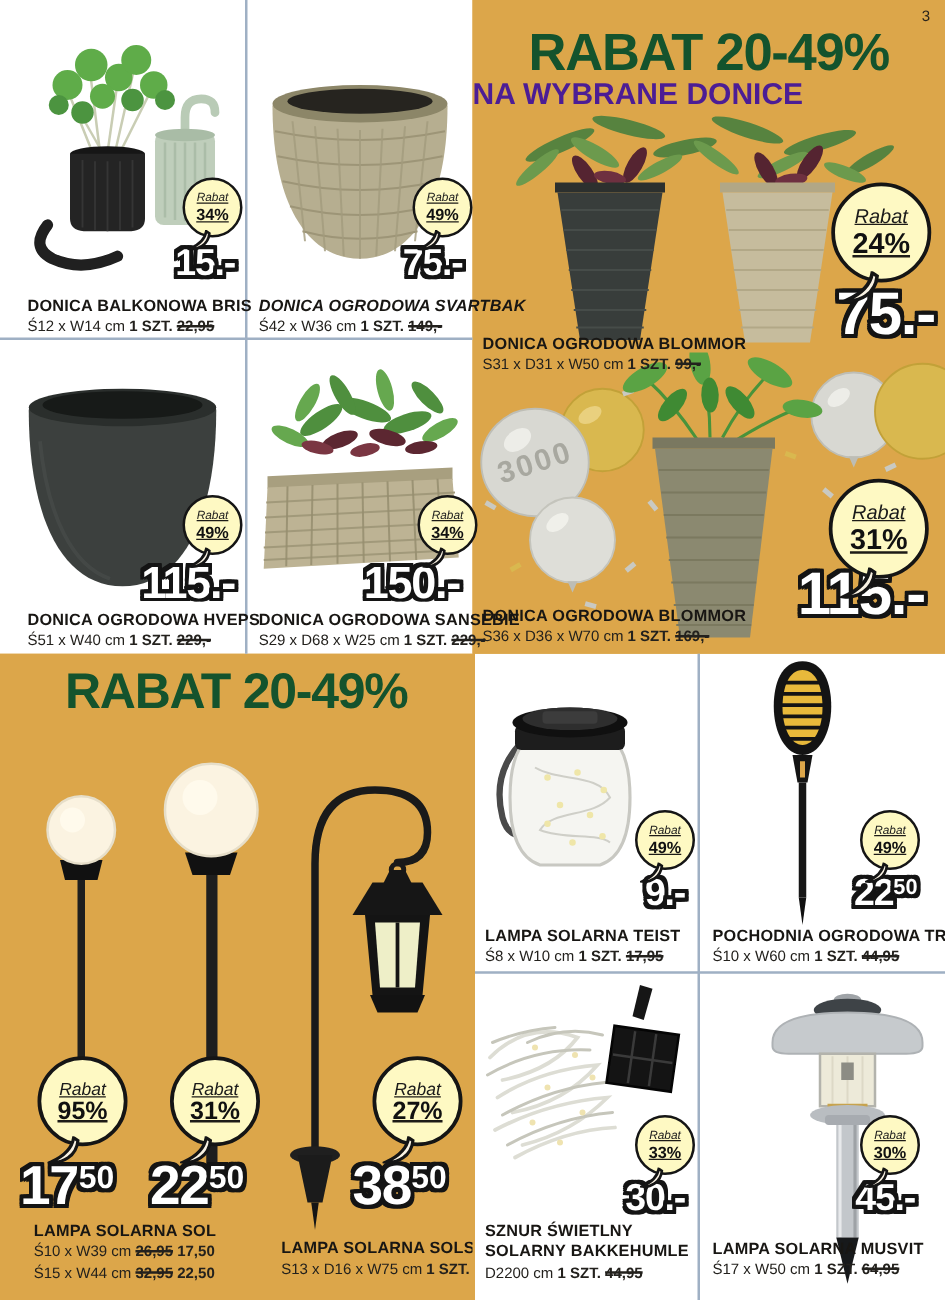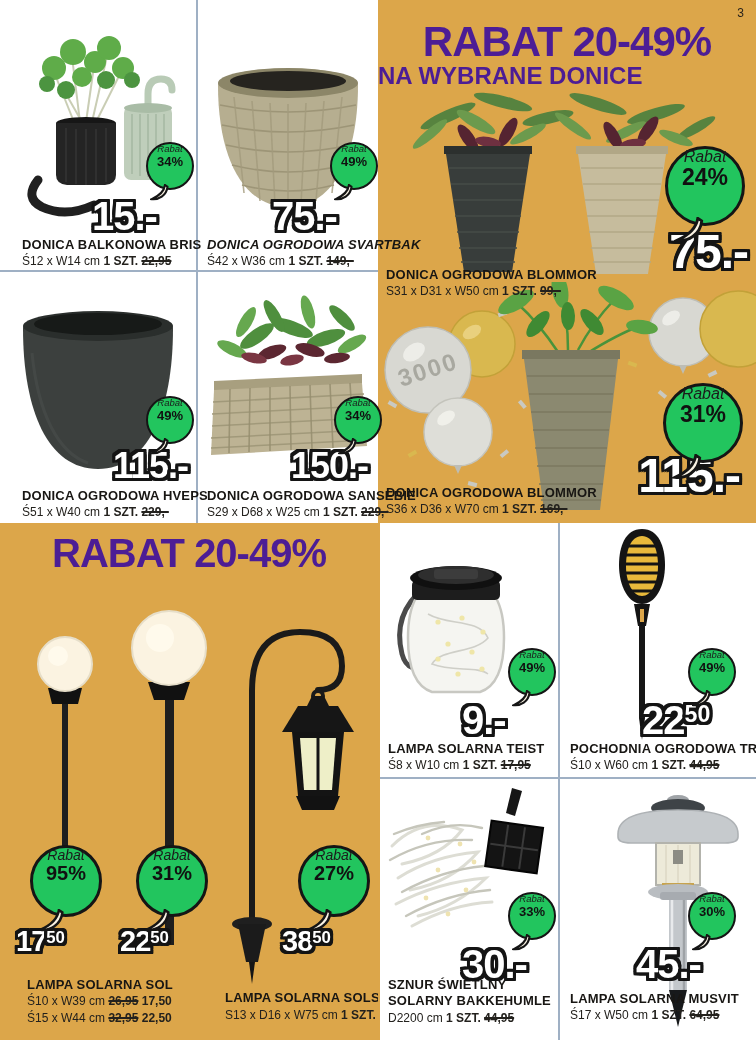--- a/index.html
+++ b/index.html
@@ -13,42 +13,42 @@
   .pdims{position:absolute;font-size:12px;line-height:1.2;color:#23211d;z-index:6;white-space:nowrap;}
   .pdims .qty{font-weight:700;}
   .pdims .old{font-weight:700;text-decoration:line-through;text-decoration-thickness:2px;}
   .pdims .newp{font-weight:700;}
   
   .price{position:absolute;font-weight:800;color:#fff;letter-spacing:-1px;z-index:7;line-height:1;
     text-shadow:-3px -3px 0 #141414,3px -3px 0 #141414,-3px 3px 0 #141414,3px 3px 0 #141414,
     -3px 0 0 #141414,3px 0 0 #141414,0 -3px 0 #141414,0 3px 0 #141414,
     -2px -3px 0 #141414,2px -3px 0 #141414,-2px 3px 0 #141414,2px 3px 0 #141414,
     -3px -2px 0 #141414,3px -2px 0 #141414,-3px 2px 0 #141414,3px 2px 0 #141414;}
-  .pr-sm{font-size:40px;}
+  .pr-sm{font-size:30px;text-align:right;}
   .pr-md{font-size:36px;text-align:right;}
   .pr-lg{font-size:48px;text-align:right;}
-  .pr-lamp{font-size:29px;text-align:left;}
+  .pr-lamp{font-size:44px;text-align:left;}
   .price .sup{font-size:.58em;vertical-align:.5em;letter-spacing:0;}
   
-  .bubble{position:absolute;background:#22c55e;border:2.5px solid #151515;border-radius:50%;
-    display:flex;flex-direction:column;align-items:center;z-index:8;line-height:1;}
+  .bubble{position:absolute;background:#fef9c3;border:2.5px solid #151515;border-radius:50%;
+    display:flex;flex-direction:column;align-items:center;justify-content:center;z-index:8;line-height:1;text-decoration:underline;}
   .bubble .b-rabat{font-style:italic;color:#1b1b1b;}
   .bubble .b-pct{font-weight:800;color:#111;}
   .bub-sm{width:44px;height:44px;}
   .bub-sm .b-rabat{font-size:9.5px;} .bub-sm .b-pct{font-size:13px;margin-top:1px;}
   .bub-md{width:66px;height:66px;border-width:3px;}
   .bub-md .b-rabat{font-size:14px;} .bub-md .b-pct{font-size:20px;margin-top:1px;}
   .bub-lg{width:74px;height:74px;border-width:3px;}
   .bub-lg .b-rabat{font-size:16px;} .bub-lg .b-pct{font-size:23px;margin-top:1px;}
   .tail{position:absolute;}
   .bub-sm .tail{width:20px;height:17px;left:2px;bottom:-13px;}
   .bub-md .tail{width:28px;height:23px;left:5px;bottom:-18px;}
   .bub-lg .tail{width:32px;height:26px;left:6px;bottom:-20px;}
   
-  .promo-title{position:absolute;width:100%;text-align:center;font-weight:800;letter-spacing:-1px;color:#4c1d95;z-index:4;}
+  .promo-title{position:absolute;width:100%;text-align:center;font-weight:800;letter-spacing:-1px;color:#14532d;z-index:4;}
   .promo-sub{position:absolute;width:100%;text-align:left;font-weight:700;color:#4c1d95;z-index:4;}
   .gold-sec{position:absolute;background:#DCA64A;overflow:hidden;}
   .pagenum{position:absolute;top:6px;right:12px;font-size:12px;color:#2a241c;z-index:5;}
   svg{position:absolute;z-index:2;}
 </style>
 </head>
 <body>
 
 <div class="page">
 

